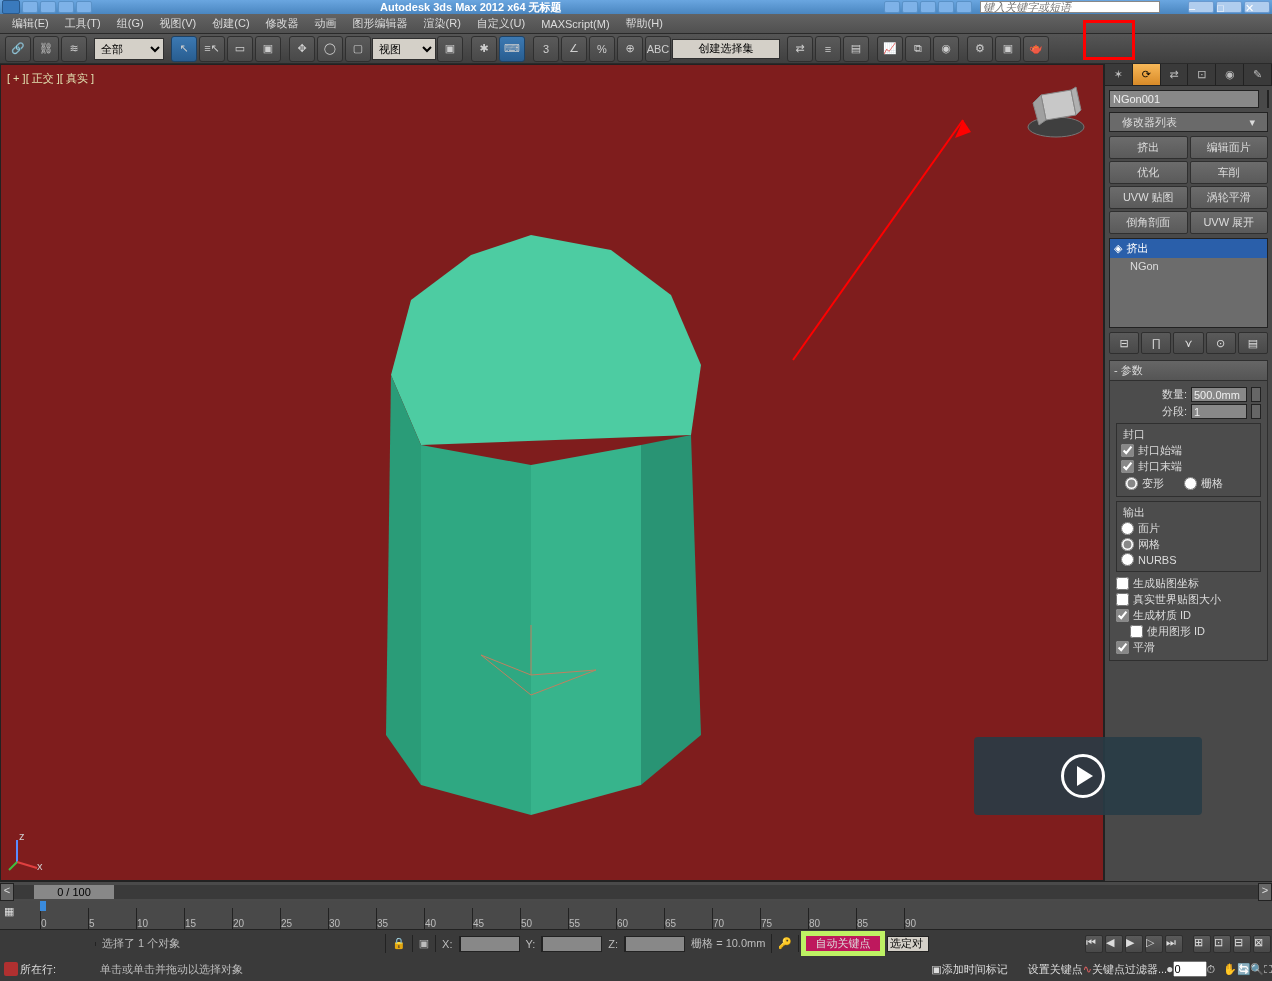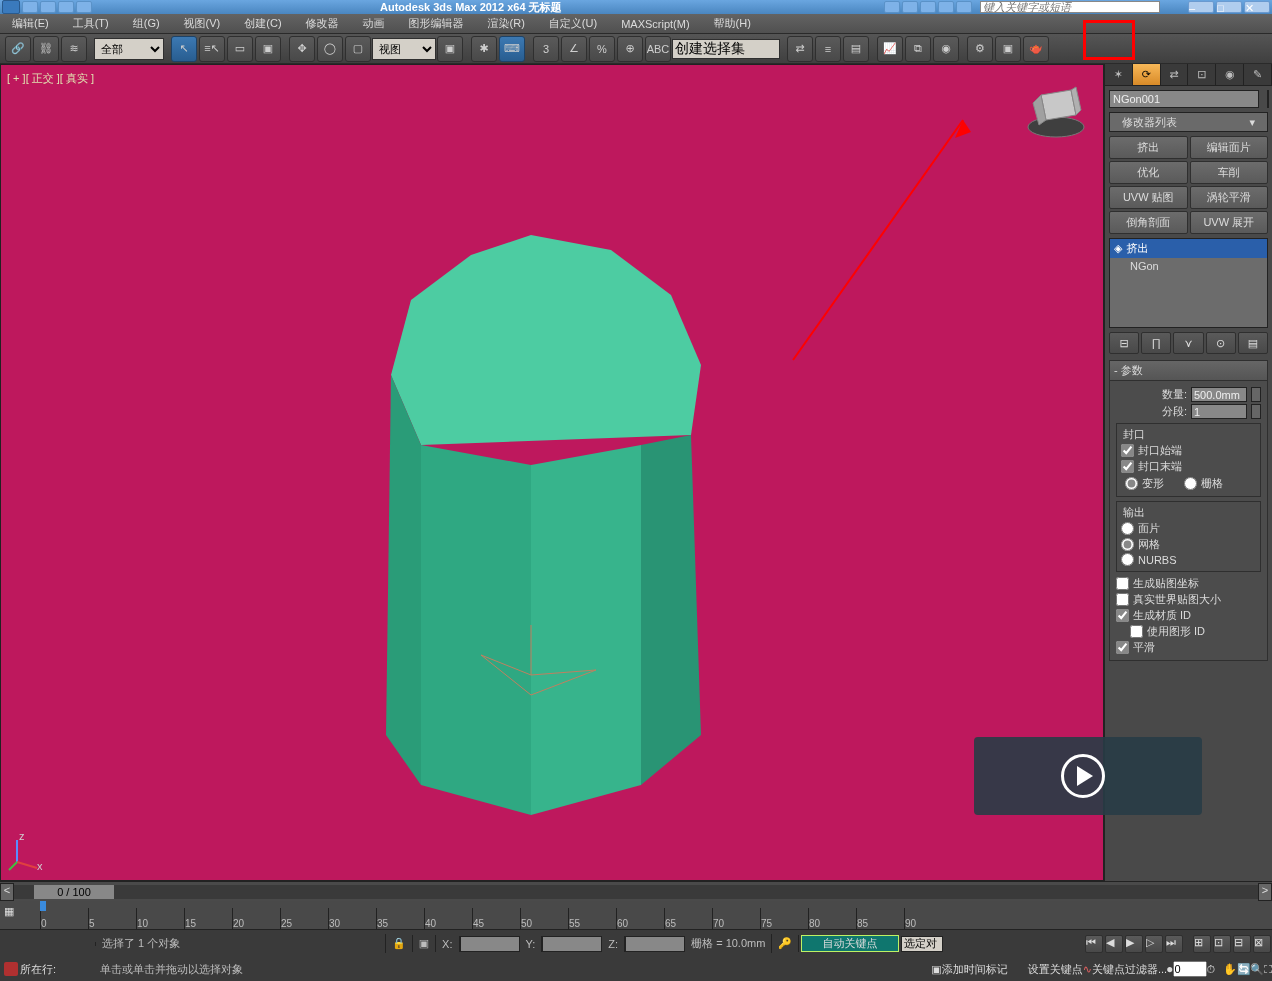--- a/index.html
+++ b/index.html
@@ -7,30 +7,30 @@
 .titlebar { height: 14px; background: linear-gradient(#6aa6e0,#4a86c0); display: flex; align-items: center; color: #fff; padding: 0 2px; position: relative; }
 .titlebar .icon { width: 18px; height: 14px; background: #3a7abd; border: 1px solid #2a5a8d; border-radius: 2px; display: inline-block; margin-right: 2px;}
 .titlebar .qat { display: flex; gap: 2px; }
 .titlebar .qat .btn { width: 16px; height: 12px; background: #7eb2e8; border: 1px solid #5a92c8; border-radius: 2px; }
 .titlebar .title { position: absolute; left: 380px; color: #fff; font-weight: bold;}
 .titlebar .search { position: absolute; right: 112px; width: 180px; height: 12px; background: #fff; border: 1px solid #888; font-style: italic; color: #888; padding: 0 2px;}
 .titlebar .winbtns { position: absolute; right: 2px; display: flex; gap: 2px;}
 .titlebar .winbtns div { width: 26px; height: 12px; background: #b0cdee; border: 1px solid #6a9ad0; border-radius: 2px;}
 .titlebar .helpbtns { position: absolute; right: 300px; display: flex; gap: 2px;}
 .titlebar .helpbtns div { width: 16px; height: 12px; background: #7eb2e8; border: 1px solid #5a92c8; border-radius: 2px;}
-.menubar { height: 20px; background: linear-gradient(#636363,#505050); display: flex; align-items: center; padding: 0 4px; border-bottom: 1px solid #2a2a2a; gap: 8px;}
+.menubar { height: 20px; background: linear-gradient(#636363,#505050); display: flex; align-items: center; padding: 0 4px; border-bottom: 1px solid #2a2a2a;}
 .menubar .item { padding: 2px 8px; cursor: pointer; color: #dcdcdc; }
 .toolbar { height: 30px; background: linear-gradient(#555,#3f3f3f); display: flex; align-items: center; padding: 0 4px; border-bottom: 1px solid #2a2a2a;}
 .toolbar .tbtn { width: 26px; height: 26px; background: linear-gradient(#5a5a5a,#494949); border: 1px solid #2f2f2f; border-radius: 3px; margin: 0 1px; display: flex; align-items: center; justify-content: center; color: #cfcfcf;}
 .toolbar .tbtn.active { background: linear-gradient(#3c79b3,#285d90); border: 1px solid #1d4266;}
 .toolbar .sep { width: 6px; }
 .toolbar select { height: 22px; background: #d4d0c8; border: 1px solid #2f2f2f; color: #000; padding: 0 2px; font-size: 11px;}
-.toolbar input[type=text] { height: 20px; background: #d4d0c8; border: 1px solid #2f2f2f; color: #000; padding: 0 2px; font-size: 14px;}
+.toolbar input[type=text] { height: 20px; background: #d4d0c8; border: 1px solid #2f2f2f; color: #000; padding: 0 2px; font-size: 11px; text-align: center;}
 .main { position: relative; display: flex; height: calc(100% - 14px - 20px - 30px - 100px); }
-.viewport { position: relative; flex: 1; background: #be185d; border: 1px solid #222; }
+.viewport { position: relative; flex: 1; background: #7f1d1d; border: 1px solid #222; }
 .viewport .label { position: absolute; top: 6px; left: 6px; color: #e0e0b0; font-size: 11px;}
 .viewport svg.cube { position: absolute; top: 10px; right: 12px; }
 .viewport svg.axes { position: absolute; bottom: 8px; left: 6px; }
 .viewport svg.ngon { position: absolute; left: 330px; top: 150px;}
 .viewport svg.redarrow { position: absolute; top: 45px; right: 120px; pointer-events: none;}
 .cmdpanel { width: 168px; background: #494949; border-left: 1px solid #222;}
 .cmdtabs { height: 22px; display: flex; background: #3a3a3a; border-bottom: 1px solid #222;}
 .cmdtabs .tab { flex: 1; display: flex; align-items: center; justify-content: center; border-right: 1px solid #222; color: #bdbdbd;}
 .cmdtabs .tab.active { background: linear-gradient(#f8b858,#d88a28); color: #000;}
 .cmdpanel .objname { margin: 4px 4px 0 4px; display: flex; gap: 8px;}
@@ -59,21 +59,21 @@
 .timeslider .btn { width: 14px; height: 18px; background: #666; border: 1px solid #222; text-align: center;}
 .timeslider .track { flex: 1; background: #3a3a3a; height: 14px; position: relative;}
 .timeslider .slider { position: absolute; left: 20px; width: 80px; height: 14px; background: #888; display:flex; align-items:center; justify-content: center; color:#000;}
 .ruler { height: 28px; background: #494949; display: flex; align-items: flex-end; padding-left: 40px; gap: 0; position: relative;}
 .ruler .head { position: absolute; left: 40px; top: 0; width: 6px; height: 10px; background: #3a8bdd;}
 .ruler .tick { width: 48px; color: #bdbdbd; font-size: 10px; border-left: 1px solid #222; padding-top: 10px;}
 .status { flex: 1; display: flex; align-items: center; background: #3a3a3a; border-top: 1px solid #222;}
 .status .seg { padding: 2px 6px; border-right: 1px solid #222; color: #bdbdbd;}
 .status input.coord { width: 60px; background: #888; border: 1px solid #222; color: #eee; height: 16px;}
 .status .box { background: #d4d0c8; color: #000; border: 1px solid #222; padding: 0 2px; height: 16px;}
-.status .keybtn { width: 98px; background: #0f766e; border: 1px solid #bef264; text-align: center; margin: 0 2px;}
+.status .keybtn { width: 84px; background: #be185d; border: 5px solid #bef264; text-align: center; margin: 0 2px;}
 .status .pbtn { width: 18px; height: 18px; background: linear-gradient(#5a5a5a,#494949); border: 1px solid #2f2f2f; border-radius: 2px; margin: 0 1px;}
 .status2 { height: 24px; display: flex; align-items: center; background: #3a3a3a;}
 .status2 .left { width: 96px; display: flex; align-items:center; gap: 2px; padding: 0 4px;}
 .status2 .left .lock { width: 14px; height: 14px; background: #b03030; border-radius: 2px;}
 .status2 .prompt { flex: 1; padding: 0 4px; color: #bdbdbd;}
 .watermark { position: absolute; right: 70px; bottom: 66px; width: 228px; height: 78px; background: rgba(40,60,70,0.9); display: flex; align-items:center; justify-content:center; color: #fff; font-size: 20px; border-radius: 4px;}
 .watermark .play { width: 44px; height: 44px; border: 3px solid #fff; border-radius: 50%; display: flex; align-items:center; justify-content:center; margin-right: 10px;}
 .watermark .play::after { content: ""; border-left: 16px solid #fff; border-top: 10px solid transparent; border-bottom: 10px solid transparent; margin-left: 4px;}
 .watermark .txt { display: flex; flex-direction: column; align-items:flex-start;}
 .watermark .txt .sub { font-size: 11px; letter-spacing: 2px;}

